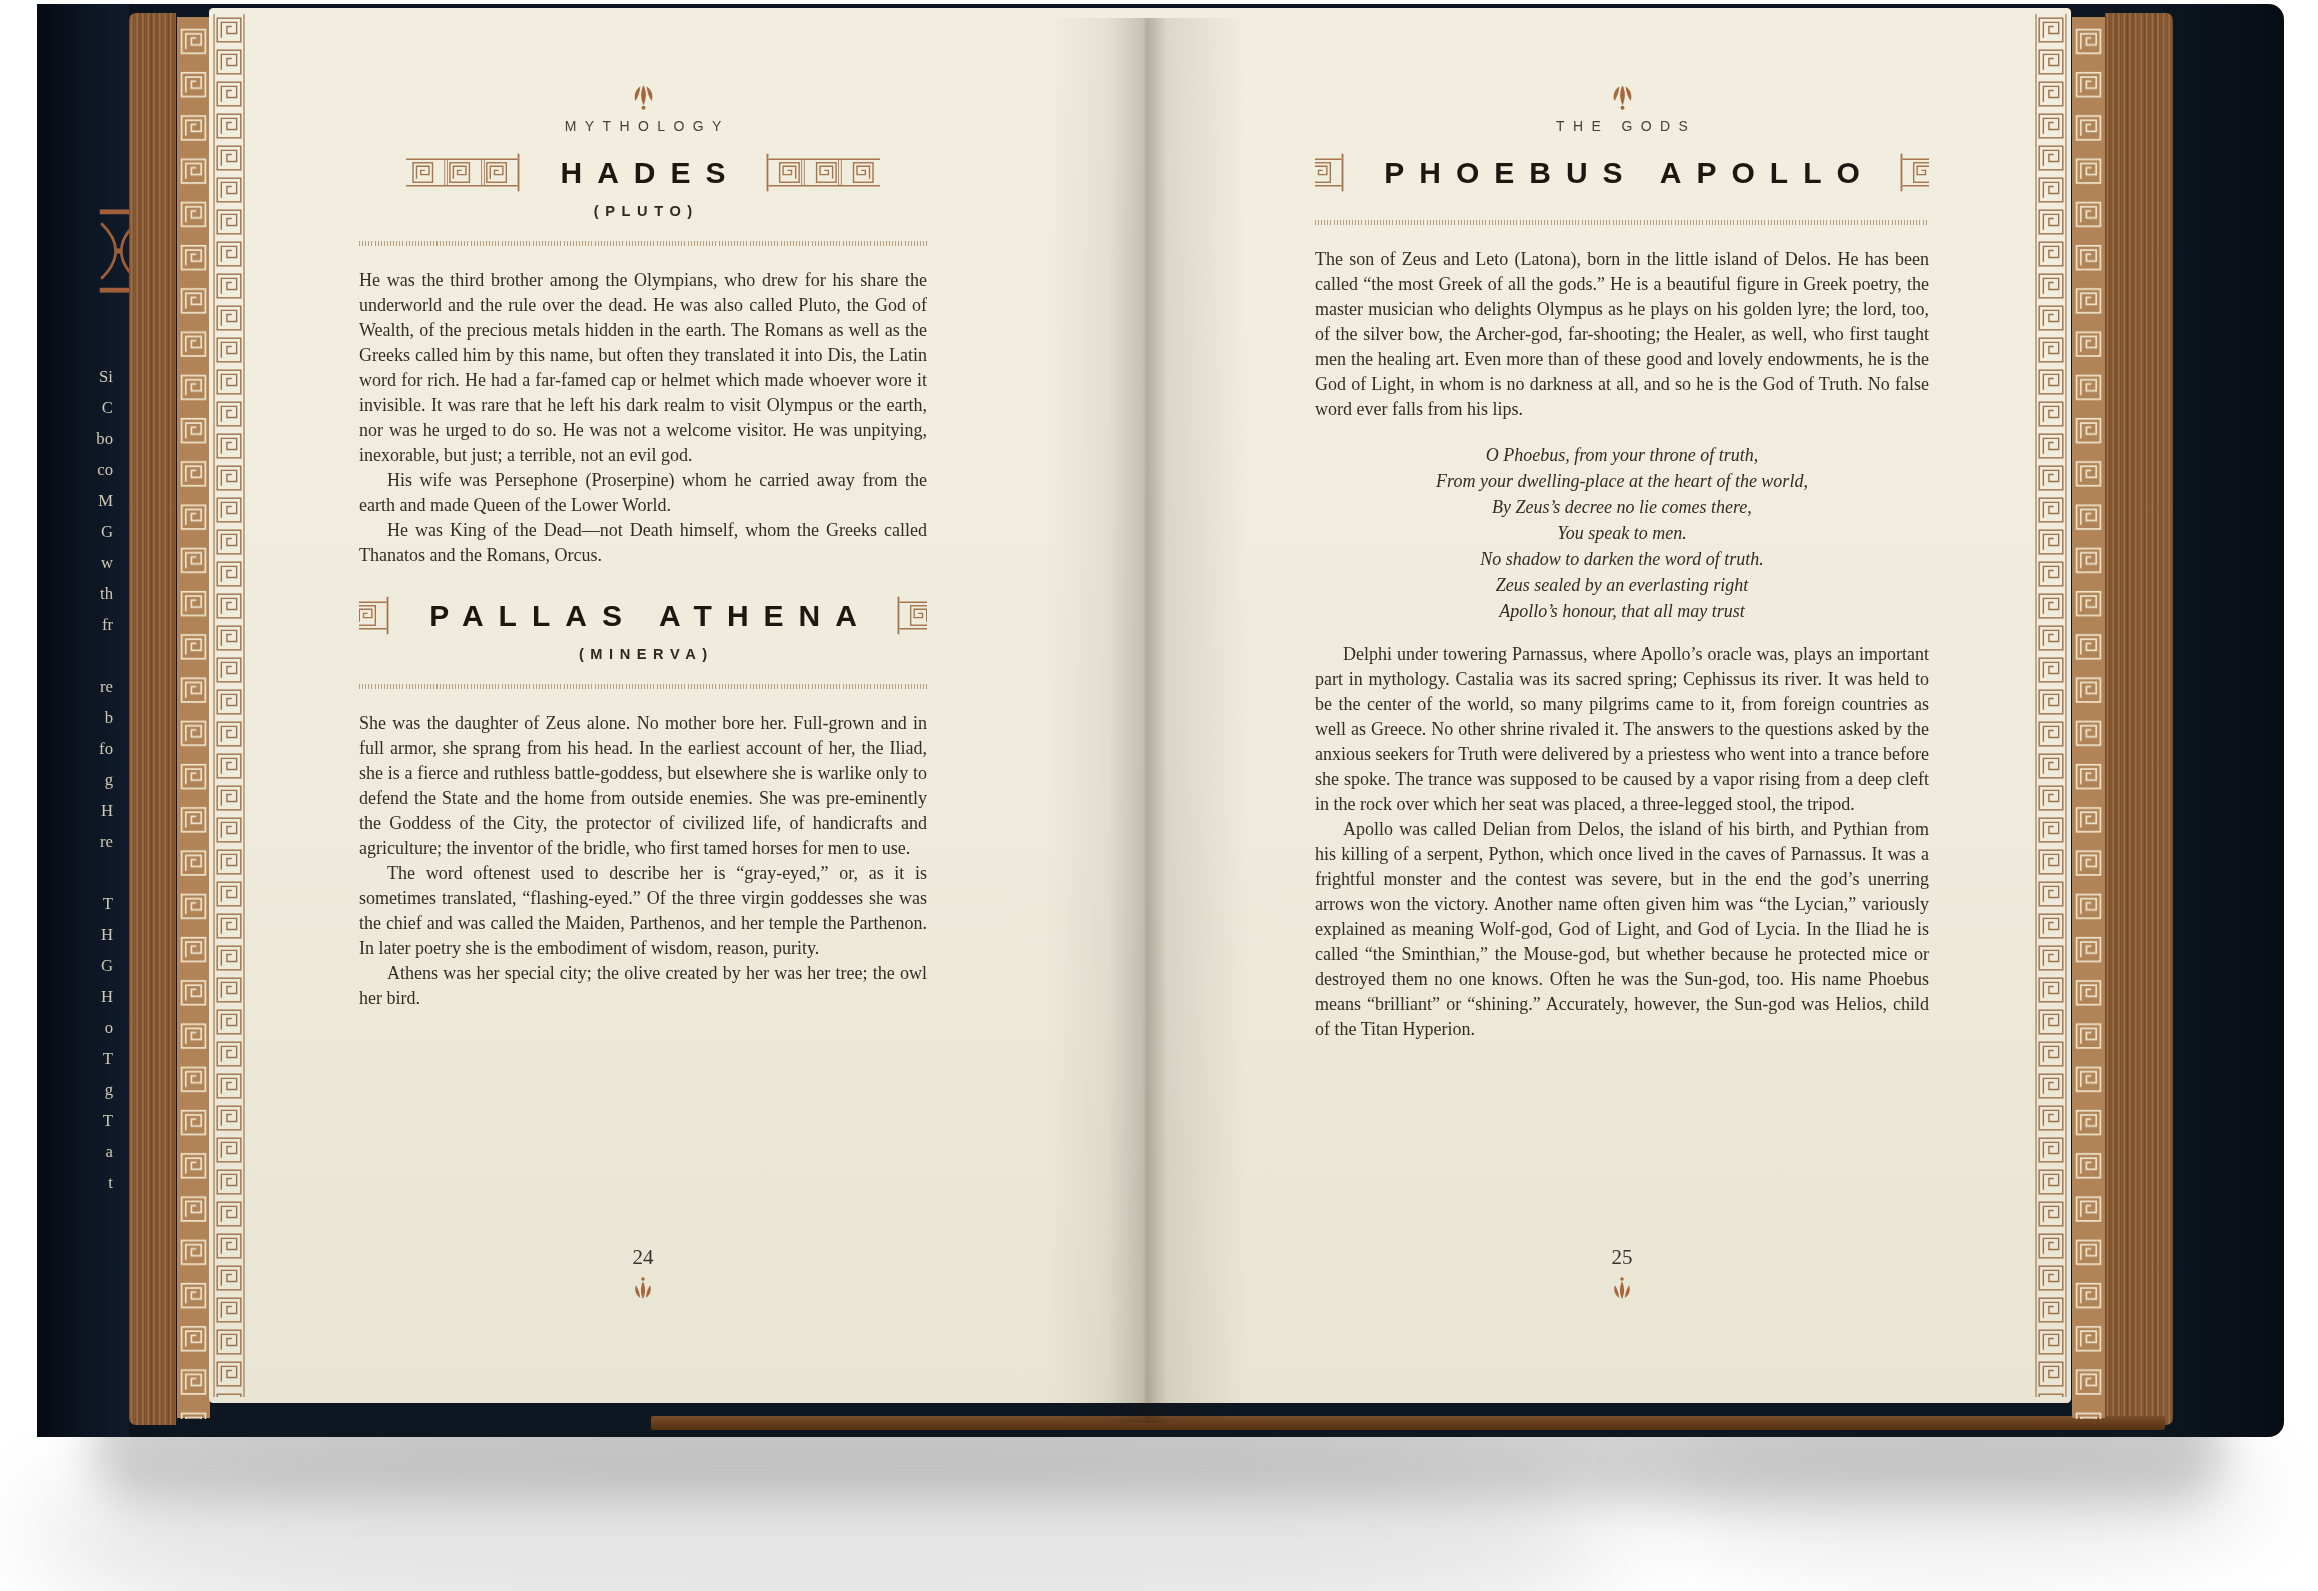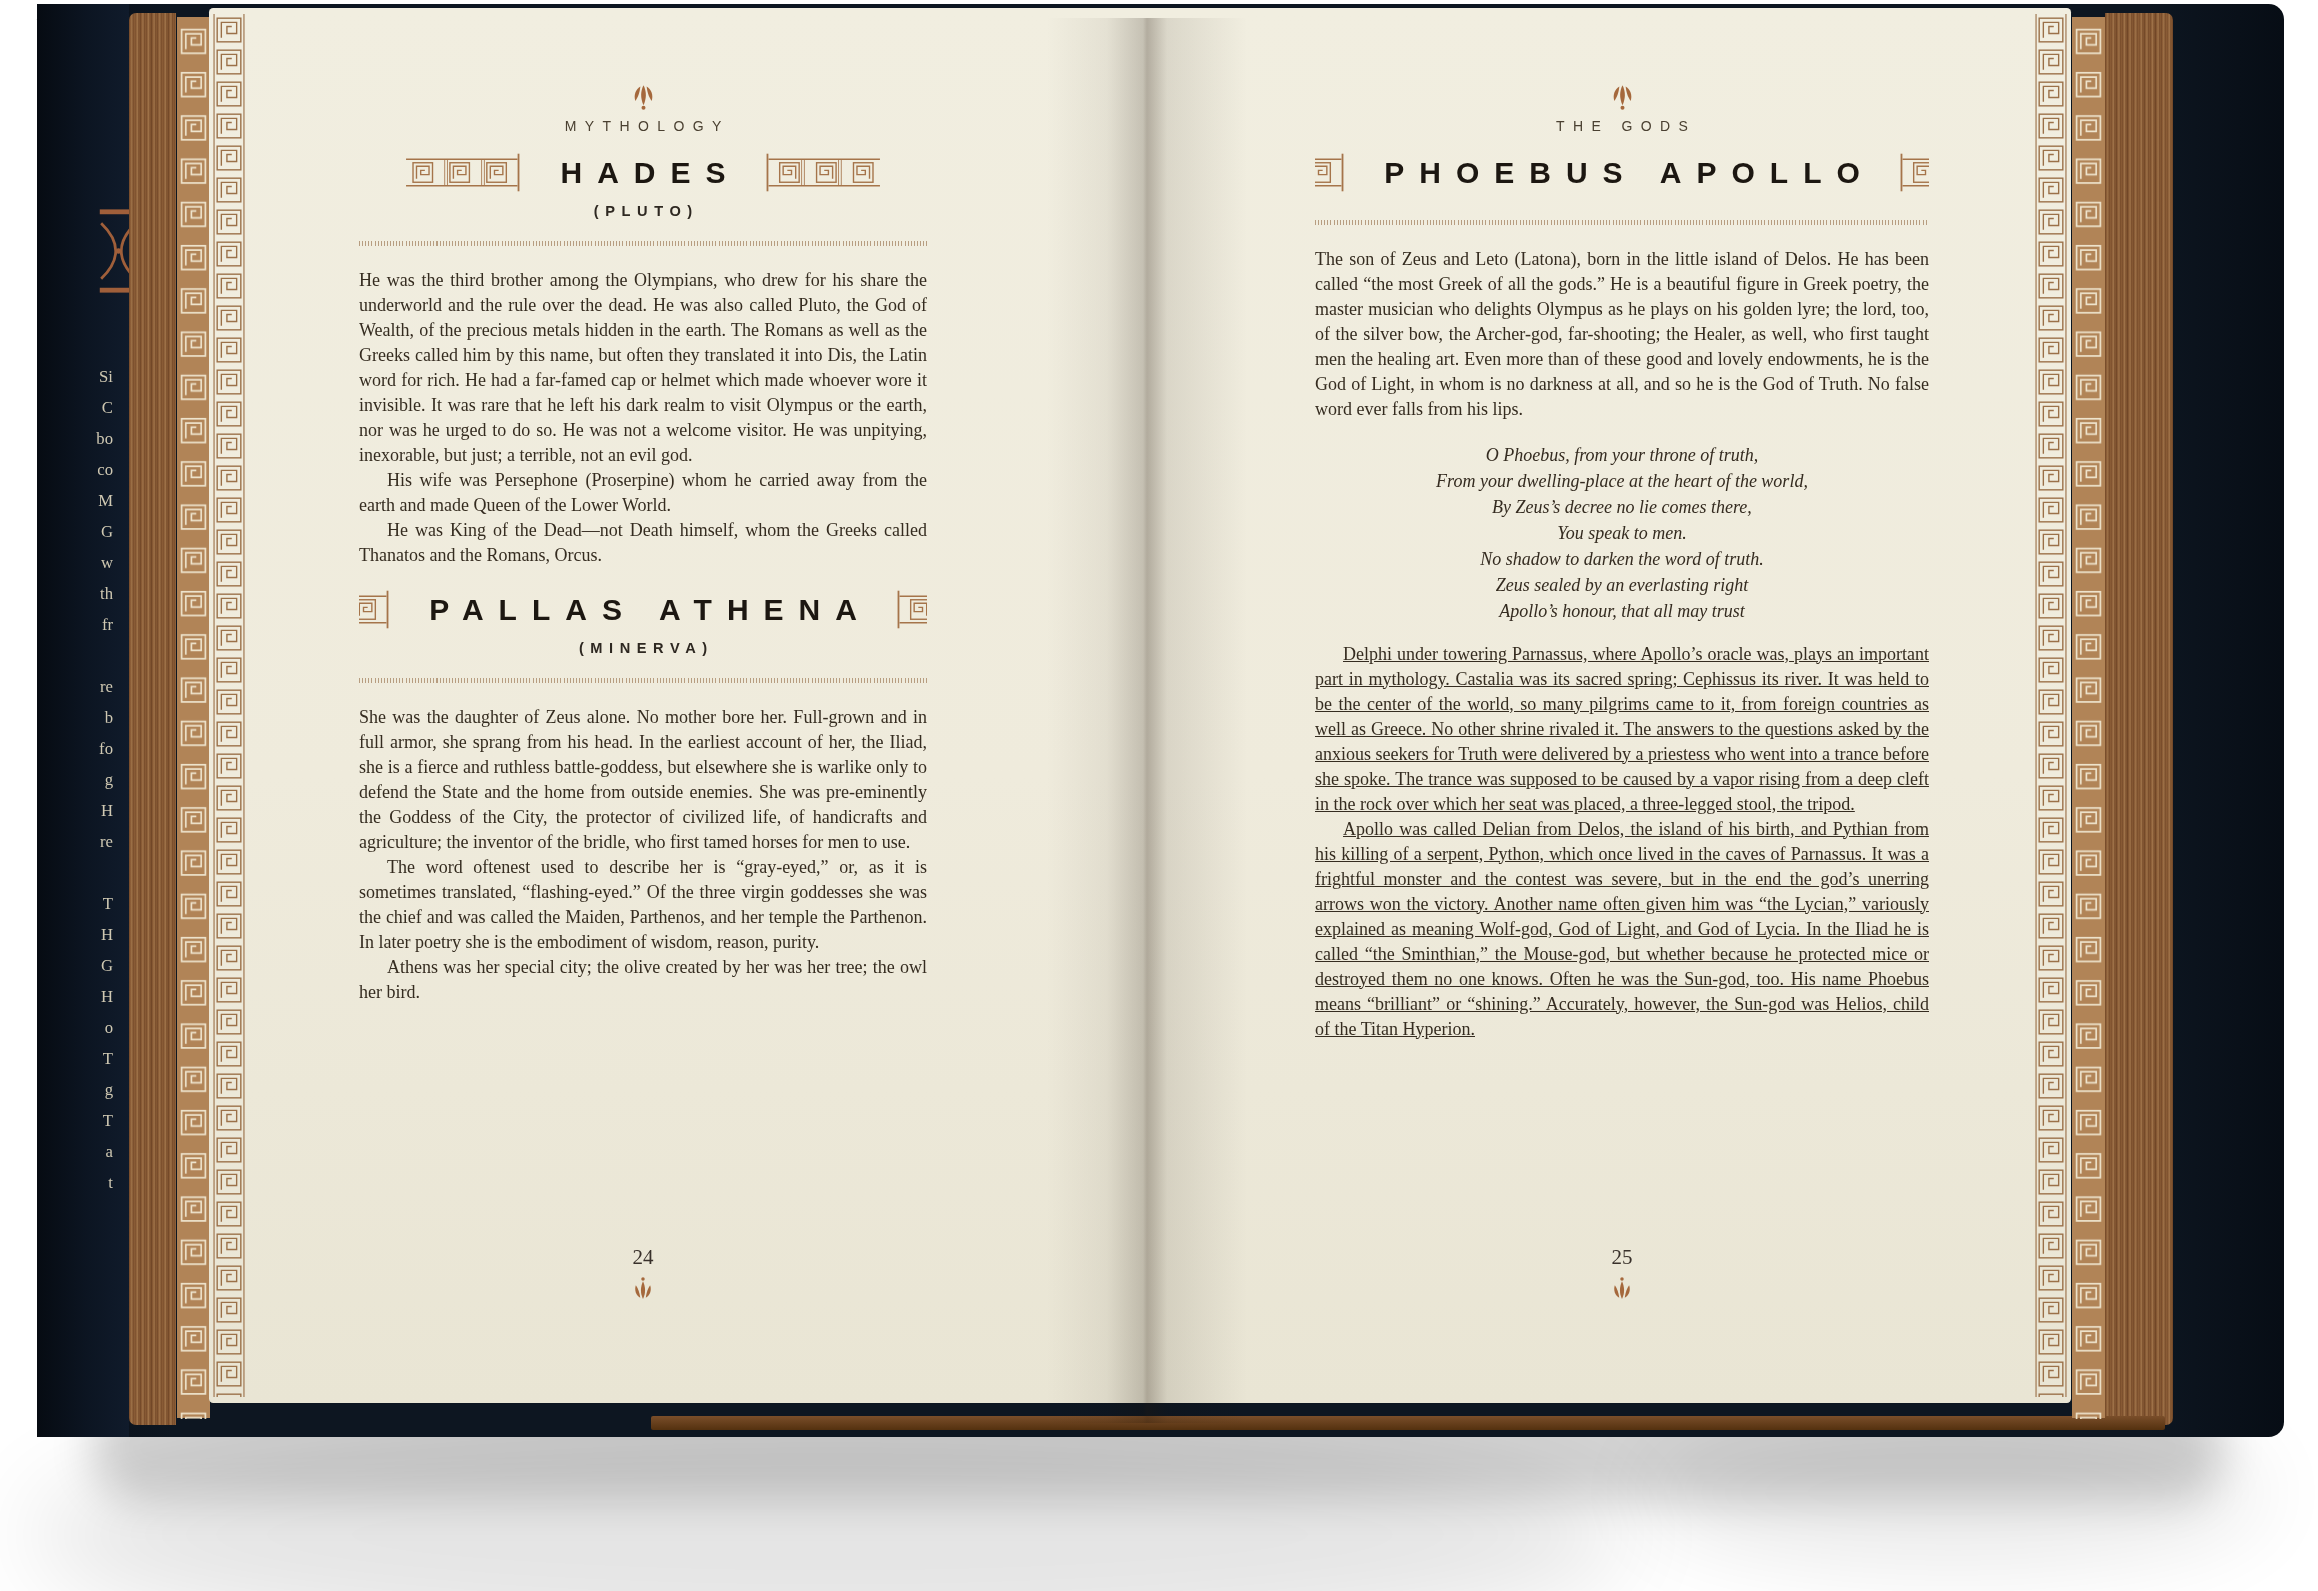--- a/index.html
+++ b/index.html
@@ -51,21 +51,21 @@
   
   .page-content{position:absolute;top:0;bottom:0;}
   .page-left  .page-content{left:150px;width:568px;}
   .page-right .page-content{left:156px;width:614px;}
   .page-header{position:absolute;top:73px;left:0;width:100%;text-align:center;}
   .fleuron{display:inline-block;}
   .fleuron.up{transform:rotate(180deg);}
   .running-head{margin-top:4.2px;font:14px "Liberation Sans",sans-serif;letter-spacing:.6em;text-indent:.6em;
                 color:#4a4031;white-space:nowrap;}
   .page-body{position:absolute;top:144px;left:0;width:100%;}
-  section.second{margin-top:21px;}
+  section.second{margin-top:27px;}
   .title-row{display:flex;align-items:center;justify-content:center;gap:39px;height:40px;}
   .hbar-clip{flex:1 1 0;min-width:28px;max-width:115px;overflow:hidden;display:flex;height:39px;}
   .hbar-clip.lft{justify-content:flex-end;}
   .hbar-clip.rgt{justify-content:flex-start;}
   .hbar{flex:0 0 auto;}
   .hbar.flip{transform:scaleX(-1);}
   .title{margin:0;font:700 30px/39px "Liberation Sans",sans-serif;letter-spacing:.5em;margin-right:-.5em;
          color:#1c1711;white-space:nowrap;}
   .subtitle{margin-top:11px;text-align:center;font:600 14.6px "Liberation Sans",sans-serif;
             letter-spacing:.45em;text-indent:.45em;color:#2e2821;}
@@ -297,21 +297,21 @@
               </div>
             <div class="verse">
                 <div>O Phoebus, from your throne of truth,</div>
                 <div>From your dwelling-place at the heart of the world,</div>
                 <div>By Zeus’s decree no lie comes there,</div>
                 <div>You speak to men.</div>
                 <div>No shadow to darken the word of truth.</div>
                 <div>Zeus sealed by an everlasting right</div>
                 <div>Apollo’s honour, that all may trust</div>
               </div>
-            <div class="body-text indent-all" style="margin-top:0;text-decoration:underline;">
+            <div class="body-text indent-all" style="margin-top:0;">
                 <div>Delphi under towering Parnassus, where Apollo’s oracle was, plays an important part in mythology. Castalia was its sacred spring; Cephissus its river. It was held to be the center of the world, so many pilgrims came to it, from foreign countries as well as Greece. No other shrine rivaled it. The answers to the questions asked by the anxious seekers for Truth were delivered by a priestess who went into a trance before she spoke. The trance was supposed to be caused by a vapor rising from a deep cleft in the rock over which her seat was placed, a three-legged stool, the tripod.</div>
                 <div>Apollo was called Delian from Delos, the island of his birth, and Pythian from his killing of a serpent, Python, which once lived in the caves of Parnassus. It was a frightful monster and the contest was severe, but in the end the god’s unerring arrows won the victory. Another name often given him was “the Lycian,” variously explained as meaning Wolf-god, God of Light, and God of Lycia. In the Iliad he is called “the Sminthian,” the Mouse-god, but whether because he protected mice or destroyed them no one knows. Often he was the Sun-god, too. His name Phoebus means “brilliant” or “shining.” Accurately, however, the Sun-god was Helios, child of the Titan Hyperion.</div>
               </div>
           </section>
         </div>
 
         <footer class="page-footer">
           <div class="page-number">25</div>
           <svg class="fleuron up" width="22" height="28" viewBox="0 0 40 48">
             <use href="#fleur" fill="#a5683c"></use>

